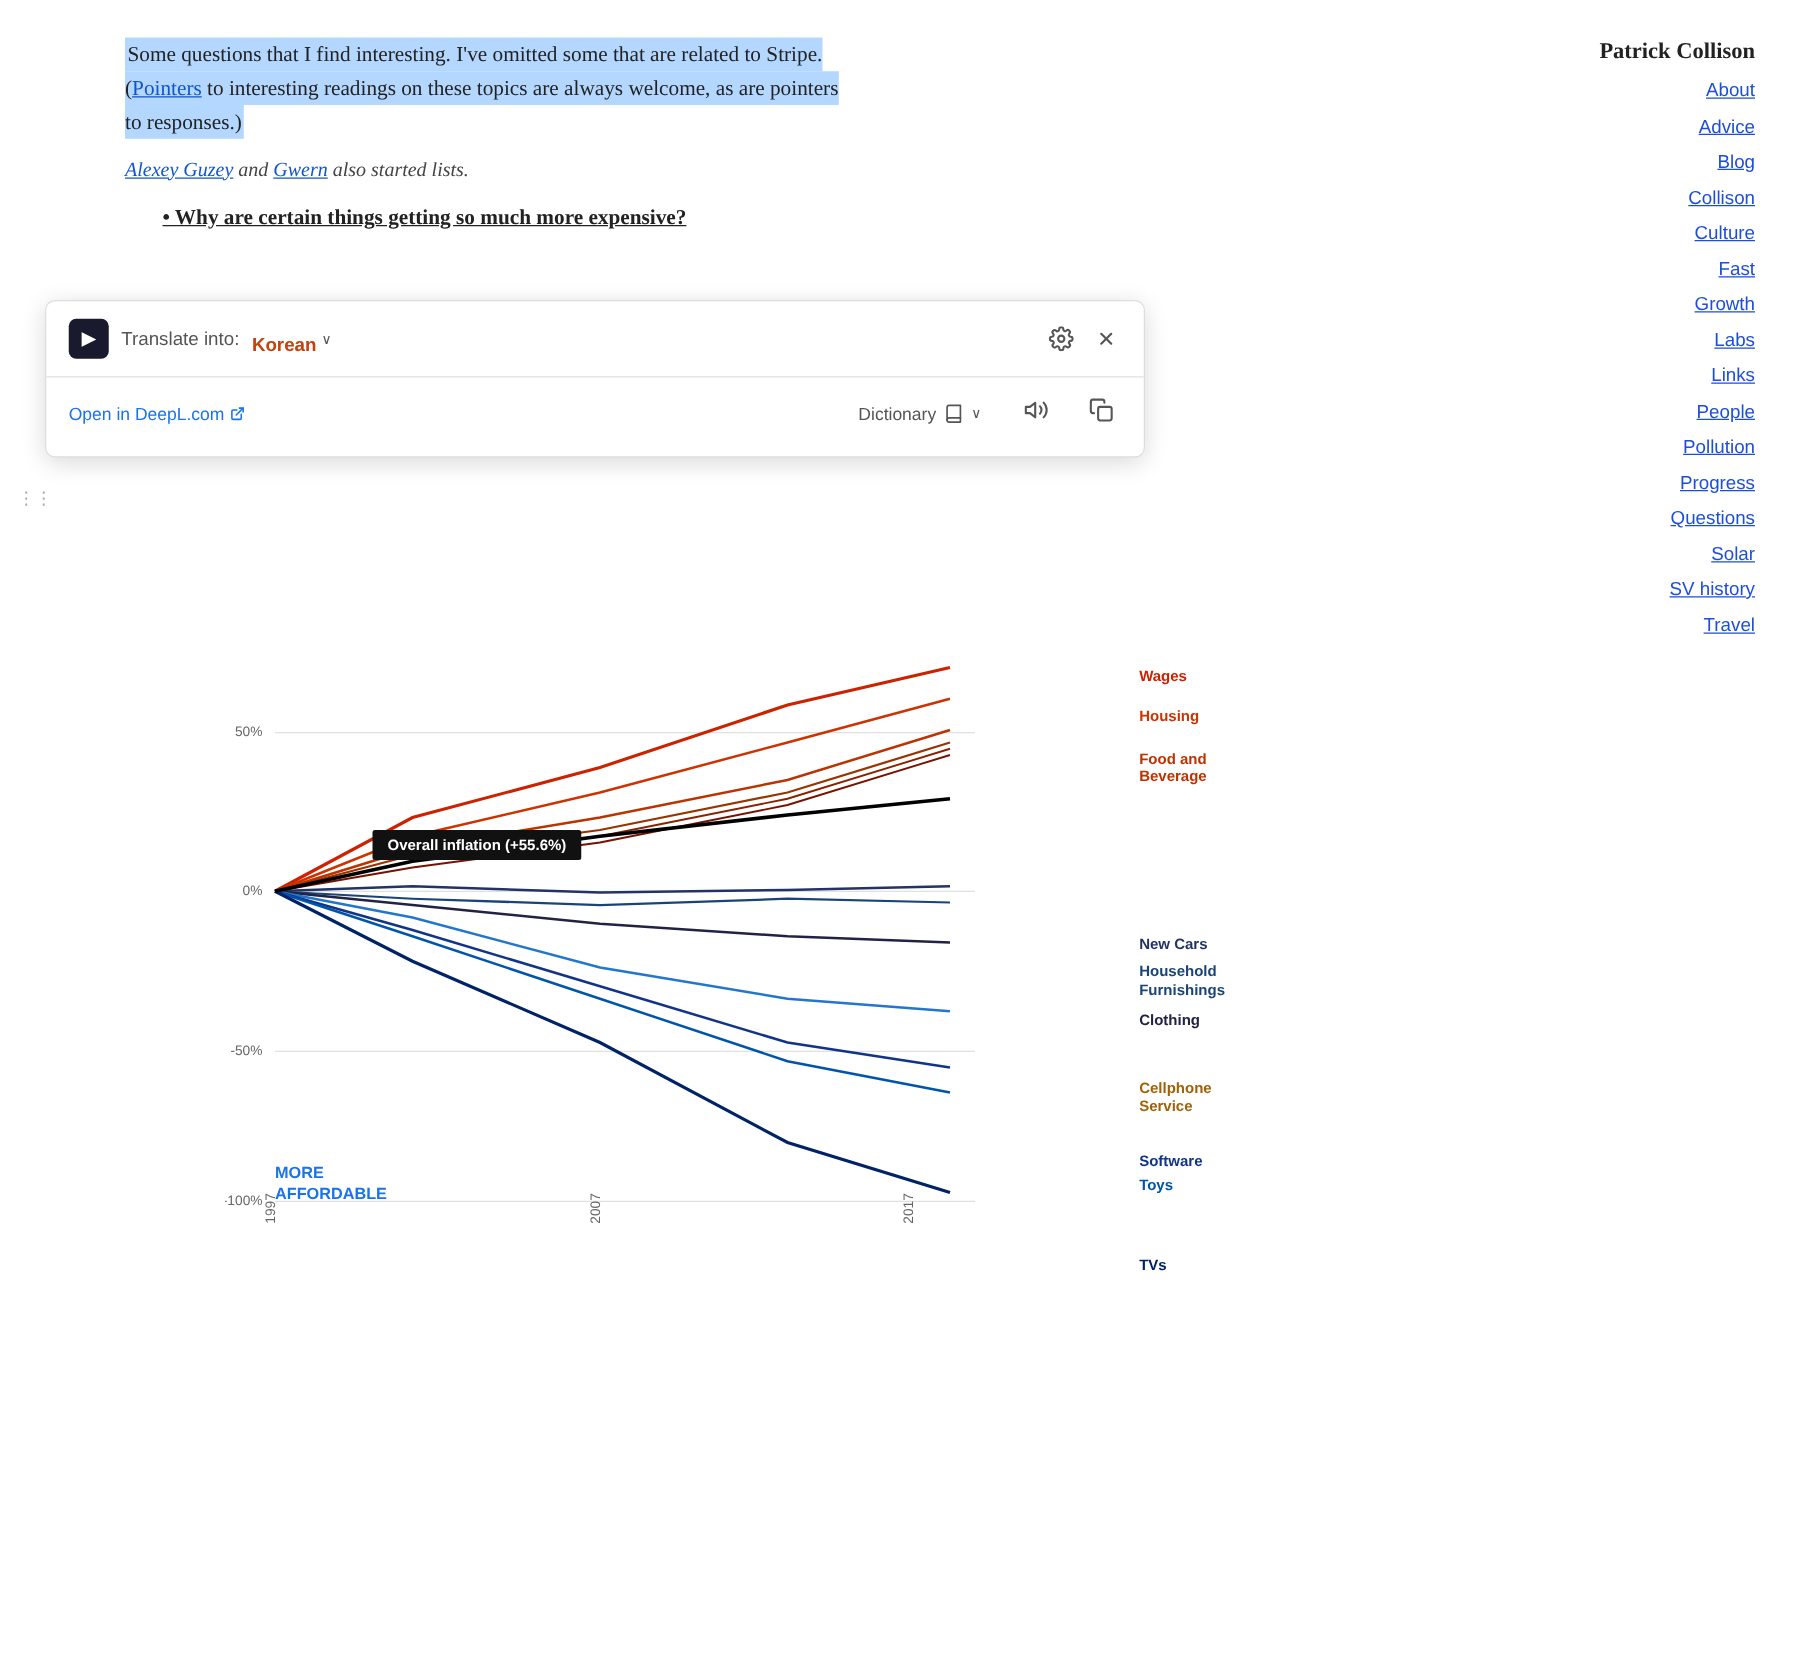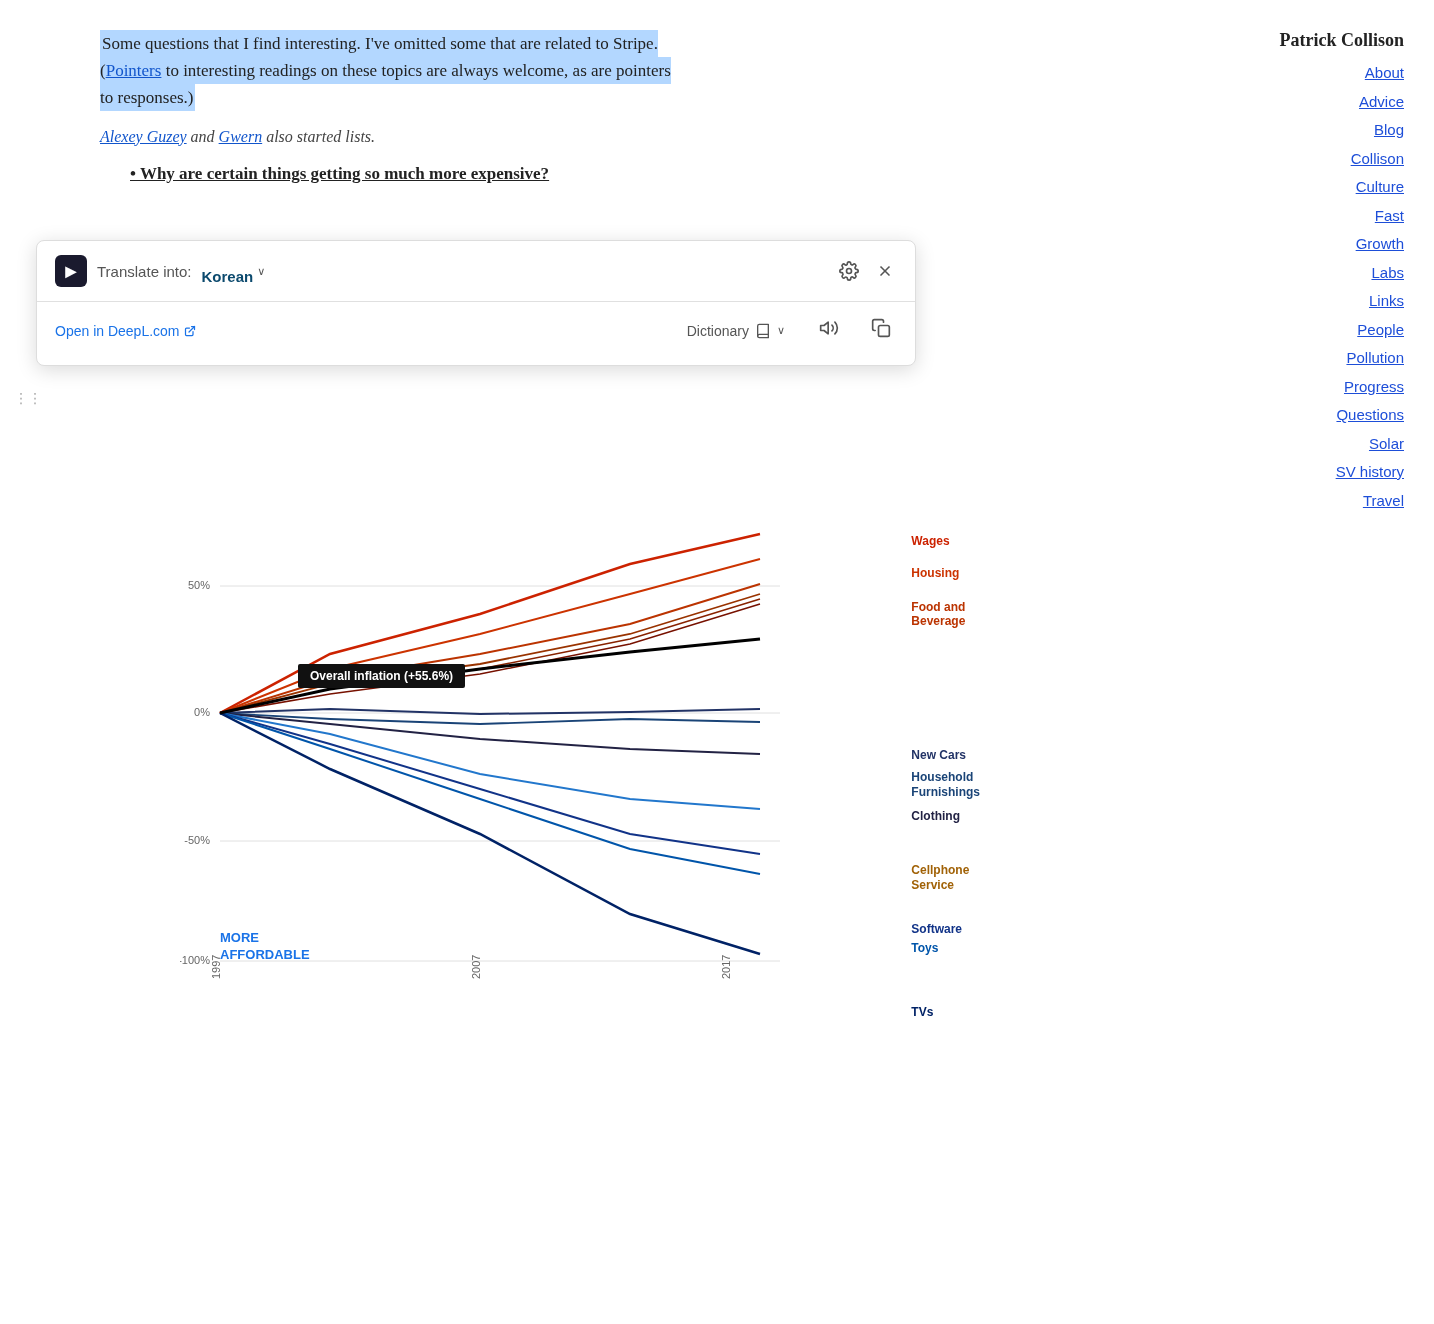--- a/index.html
+++ b/index.html
@@ -111,21 +111,21 @@
       display: flex;
       align-items: center;
       gap: 4px;
       cursor: pointer;
     }
 
     .language-name {
       font-size: 15px;
       font-weight: bold;
       font-family: Arial, sans-serif;
-      color: #0c4a6e;
+      color: #c2410c;
       margin-top: 10px;
     }
 
     .chevron-down {
       font-size: 11px;
       color: #555;
     }
 
     .header-spacer { flex: 1; }
 

